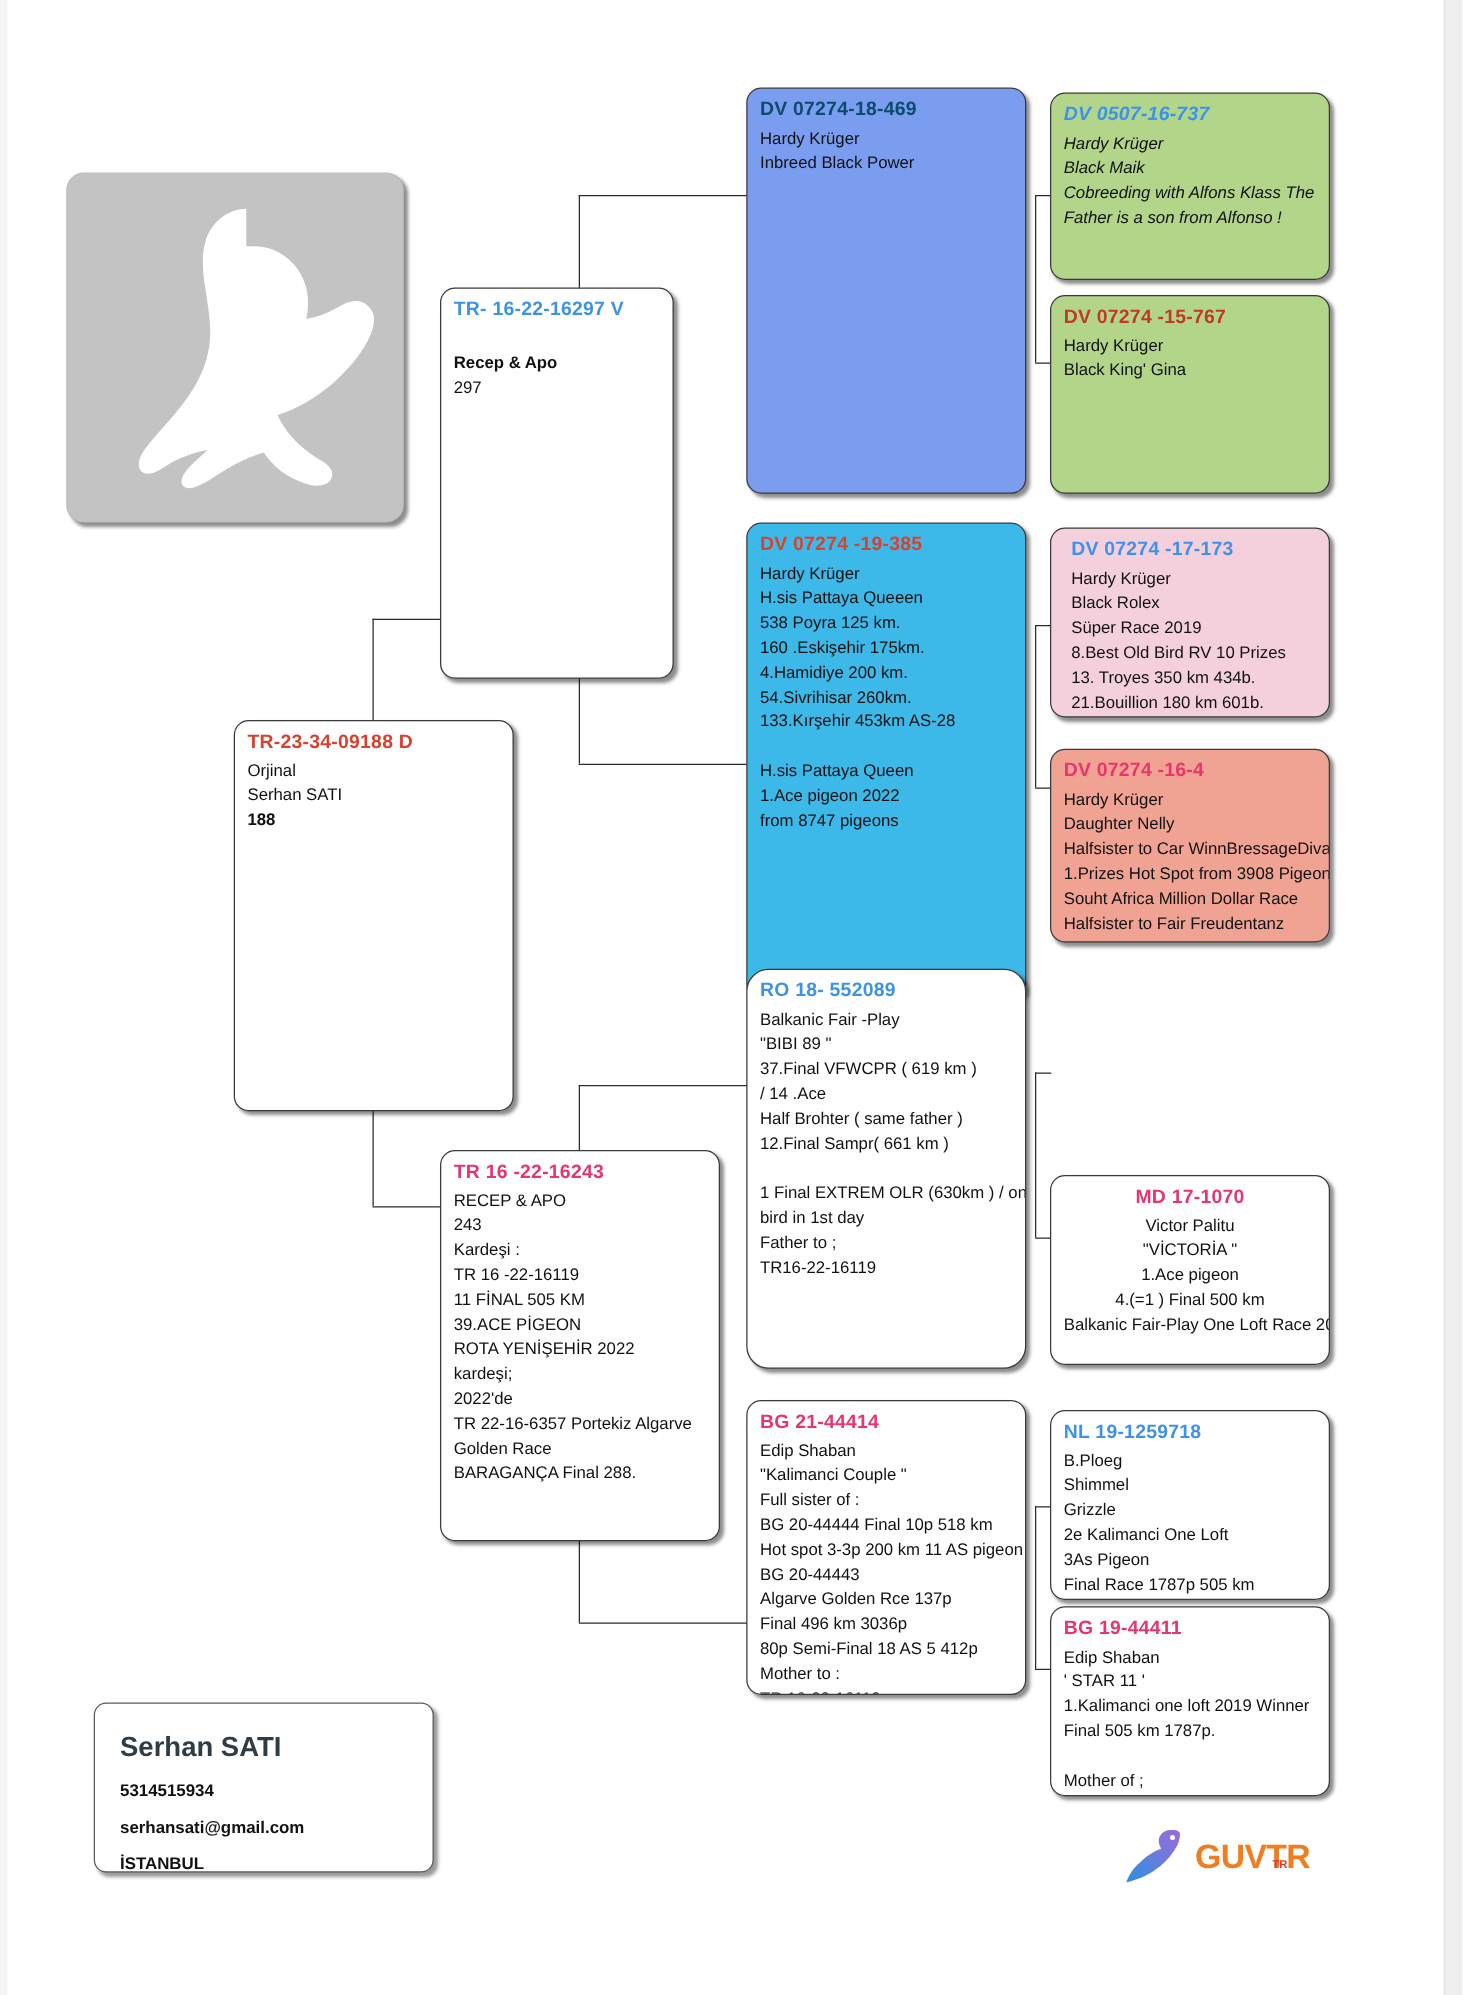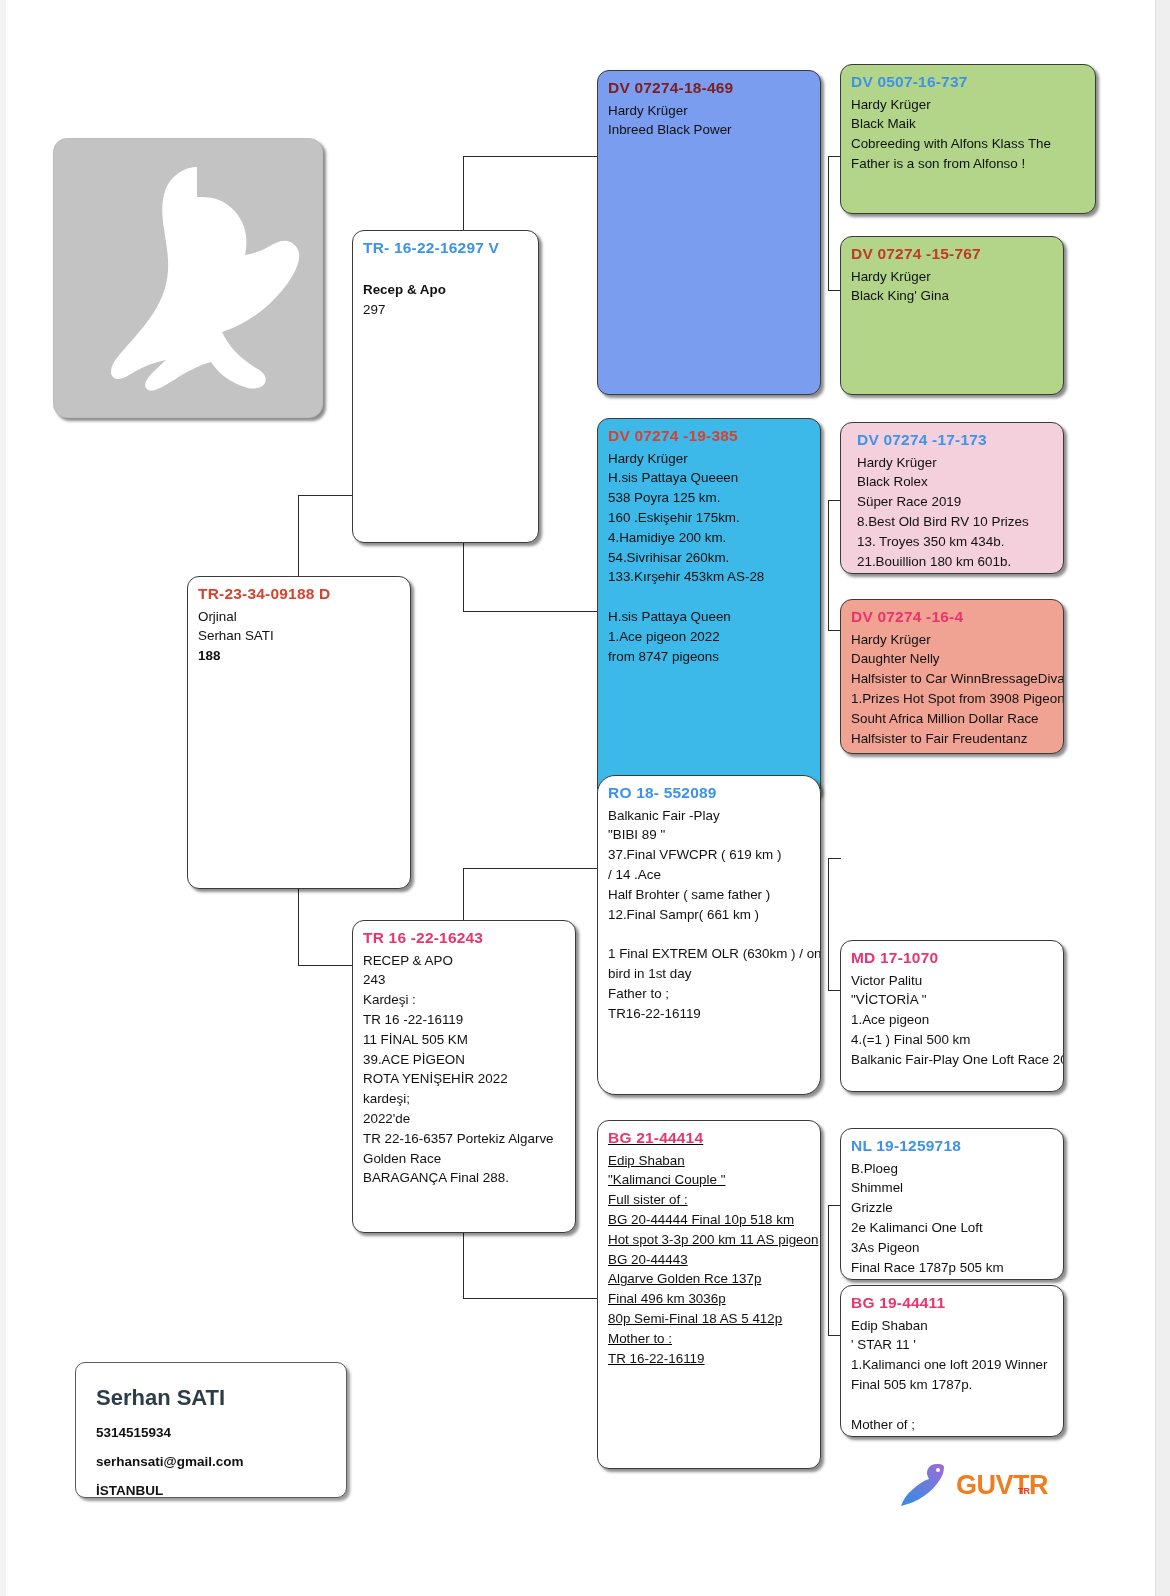--- a/index.html
+++ b/index.html
@@ -34,21 +34,21 @@
     font-size:13.4px;
     line-height:19.8px;
     color:#111;
   }
   .card .lines div{white-space:nowrap;}
   .card .lines div.sp{height:19.8px;}
   .card .lines div.b{font-weight:bold;}
 
   
   .h-blue   {color:#3e93e8;}
-  .h-lblue  {color:#7f1d1d;}
+  .h-lblue  {color:#0c4a6e;}
   .h-red    {color:#d9412f;}
   .h-pink   {color:#e8356d;}
   .h-darkred{color:#c0392b;}
 
   
   .bg-blue  {background:#7a9df0;}
   .bg-green {background:#b2d58a;}
   .bg-cyan  {background:#3cb9e8;}
   .bg-pink  {background:#f4d0dd;padding-left:16px;}
   .bg-salmon{background:#f0a293;}
@@ -205,38 +205,38 @@
       <div>Half Brohter ( same father )</div>
       <div>12.Final Sampr( 661 km )</div>
       <div class="sp"></div>
       <div>1 Final EXTREM OLR (630km ) / only 1</div>
       <div>bird in 1st day</div>
       <div>Father to ;</div>
       <div>TR16-22-16119</div>
     </div>
   </div>
 
-  <div class="card bg-white" style="left:597px;top:1120px;width:224px;height:349px;text-decoration:underline;">
+  <div class="card bg-white" style="left:597px;top:1120px;width:224px;height:236px;">
     <div class="hdr h-pink">BG 21-44414</div>
     <div class="lines">
       <div>Edip Shaban</div>
       <div>"Kalimanci Couple "</div>
       <div>Full sister of :</div>
       <div>BG 20-44444 Final 10p 518 km</div>
       <div>Hot spot 3-3p  200 km 11 AS pigeon</div>
       <div>BG 20-44443</div>
       <div>Algarve Golden Rce 137p</div>
       <div>Final 496 km 3036p</div>
       <div>80p Semi-Final 18 AS 5 412p</div>
       <div>Mother to :</div>
       <div>TR 16-22-16119</div>
     </div>
   </div>
 
-  <div class="card bg-green" style="left:840px;top:64px;width:256px;height:150px;">
+  <div class="card bg-green" style="left:840px;top:74px;width:224px;height:150px;font-style:italic;">
     <div class="hdr h-blue">DV 0507-16-737</div>
     <div class="lines">
       <div>Hardy Krüger</div>
       <div>Black Maik</div>
       <div>Cobreeding with Alfons Klass The</div>
       <div>Father is a son from Alfonso !</div>
     </div>
   </div>
 
   <div class="card bg-green" style="left:840px;top:236px;width:224px;height:159px;">
@@ -266,21 +266,21 @@
       <div>Hardy Krüger</div>
       <div>Daughter Nelly</div>
       <div>Halfsister to Car WinnBressageDiva "</div>
       <div>1.Prizes Hot Spot from 3908 Pigeons in</div>
       <div>Souht Africa Million Dollar Race</div>
       <div>Halfsister to Fair Freudentanz</div>
     </div>
   </div>
 
 
-  <div class="card bg-white" style="left:840px;top:940px;width:224px;height:152px;">
+  <div class="card bg-white" style="left:840px;top:940px;width:224px;height:152px;text-align:center;">
     <div class="hdr h-pink">MD 17-1070</div>
     <div class="lines">
       <div>Victor Palitu</div>
       <div>"VİCTORİA "</div>
       <div>1.Ace pigeon</div>
       <div>4.(=1 ) Final 500 km</div>
       <div>Balkanic Fair-Play One Loft Race 2017</div>
     </div>
   </div>
 

